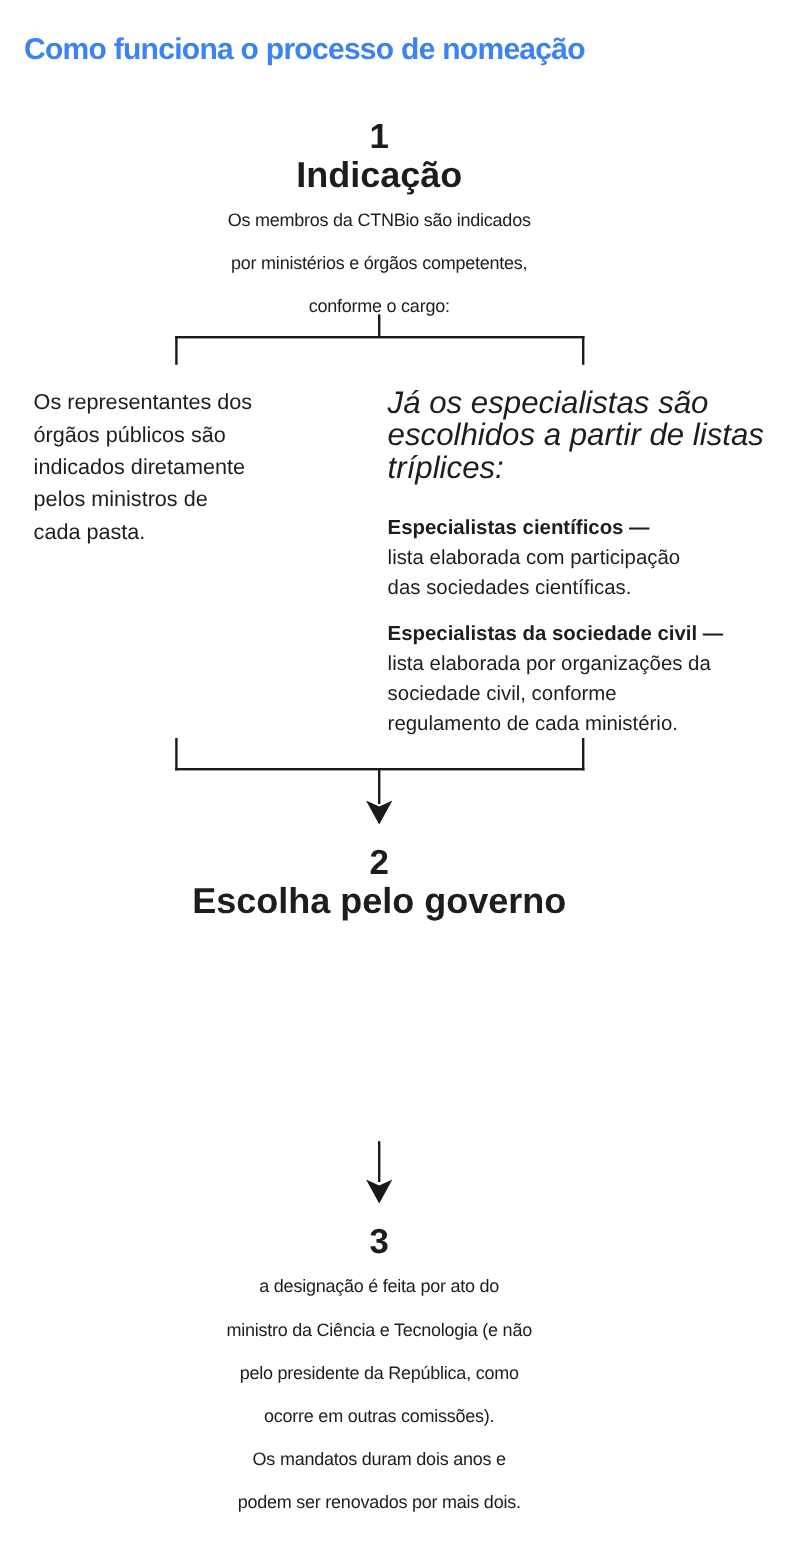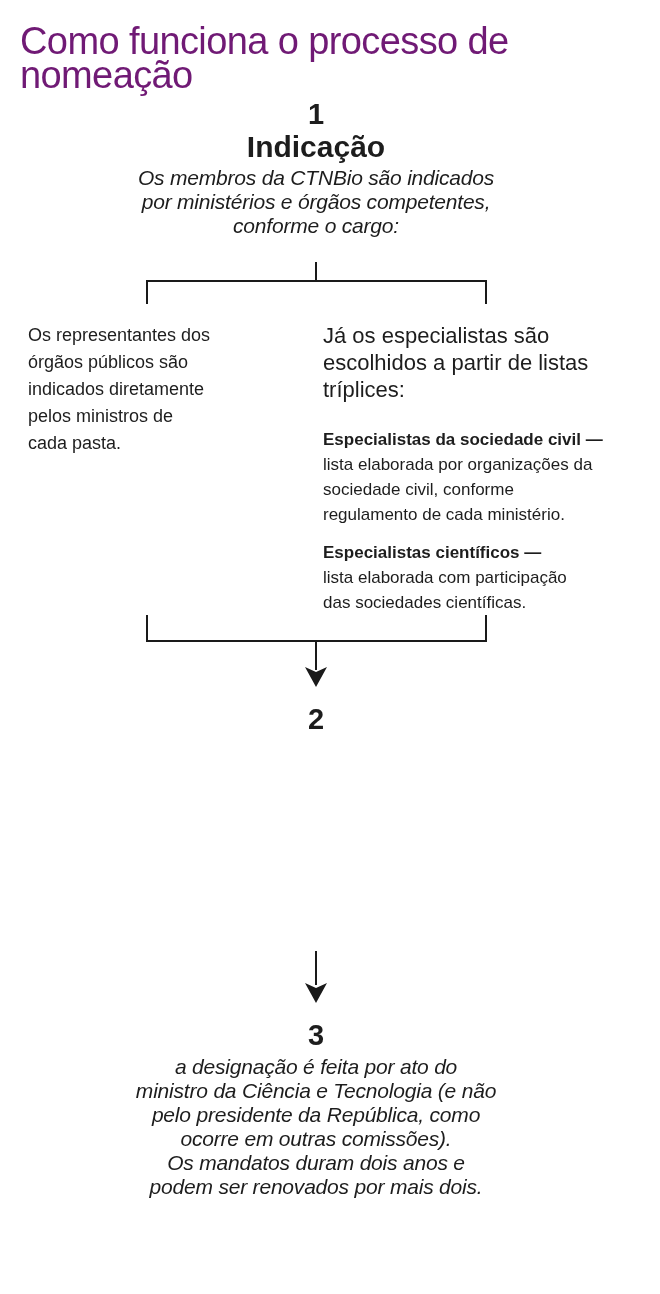--- a/index.html
+++ b/index.html
@@ -11,71 +11,71 @@
     color:#1d1d1d;
     font-family:"Liberation Sans","DejaVu Sans",sans-serif;
     overflow:hidden;
   }
   .title{
     position:absolute;
     left:20px;
     top:24px;
     width:630px;
     margin:0;
-    font-size:38px;
-    font-weight:400;
+    font-size:25px;
+    font-weight:700;
     letter-spacing:-0.6px;
     line-height:34px;
-    color:#701a75;
+    color:#3b82f6;
   }
   .step{
     position:absolute;
     left:16px;
     width:600px;
     text-align:center;
   }
   .step-number{
     font-size:29px;
     font-weight:700;
     line-height:32px;
   }
   .step-heading{
     font-size:30px;
     font-weight:700;
     line-height:30px;
     margin:2px 0 0 0;
   }
   .step-body{
-    font-size:21px;
-    line-height:24px;
+    font-size:15px;
+    line-height:36px;
     letter-spacing:-0.2px;
     margin:4px 0 0 0;
     white-space:pre-line;
-    font-style:italic;
   }
   .col-left{
     position:absolute;
     left:28px;
     top:322px;
     width:270px;
     font-size:18px;
     line-height:27px;
     white-space:pre-line;
   }
   .col-right{
     position:absolute;
     left:323px;
     top:322px;
     width:325px;
   }
   .col-lead{
-    font-size:22px;
+    font-size:26px;
     line-height:27px;
     margin:0;
     white-space:pre-line;
+    font-style:italic;
   }
   .spec-item{margin-top:24px;}
   .spec-item + .spec-item{margin-top:13px;}
   .spec-label{
     font-size:17px;
     font-weight:700;
     line-height:25px;
     margin:0;
   }
   .spec-detail{
@@ -119,42 +119,43 @@
 órgãos públicos são
 indicados diretamente
 pelos ministros de
 cada pasta.</div>
 
   <div class="col-right">
     <p class="col-lead">Já os especialistas são
 escolhidos a partir de listas
 tríplices:</p>
     <div class="spec-item">
+      <h3 class="spec-label">Especialistas científicos —</h3>
+      <p class="spec-detail">lista elaborada com participação
+das sociedades científicas.</p>
+    </div>
+    <div class="spec-item">
       <h3 class="spec-label">Especialistas da sociedade civil —</h3>
       <p class="spec-detail">lista elaborada por organizações da
 sociedade civil, conforme
 regulamento de cada ministério.</p>
-    </div>
-    <div class="spec-item">
-      <h3 class="spec-label">Especialistas científicos —</h3>
-      <p class="spec-detail">lista elaborada com participação
-das sociedades científicas.</p>
     </div>
   </div>
 
   <div class="line v" style="left:146px;top:615px;height:27px;"></div>
   <div class="line v" style="left:485px;top:615px;height:27px;"></div>
   <div class="line h" style="left:146px;top:640px;width:341px;"></div>
   <div class="line v" style="left:315px;top:640px;height:30px;"></div>
   <svg class="arrowhead" style="left:305px;top:667px;" width="22" height="20" viewBox="0 0 22 20">
     <path d="M0,0 L11,5 L22,0 L11,20 Z" fill="#1a1a1a"></path>
   </svg>
 
   <section class="step" style="top:703px;">
     <div class="step-number">2</div>
+    <h2 class="step-heading">Escolha pelo governo</h2>
   </section>
 
   <div class="line v" style="left:315px;top:951px;height:34px;"></div>
   <svg class="arrowhead" style="left:305px;top:983px;" width="22" height="20" viewBox="0 0 22 20">
     <path d="M0,0 L11,5 L22,0 L11,20 Z" fill="#1a1a1a"></path>
   </svg>
 
   <section class="step" style="top:1019px;">
     <div class="step-number">3</div>
     <p class="step-body">a designação é feita por ato do

